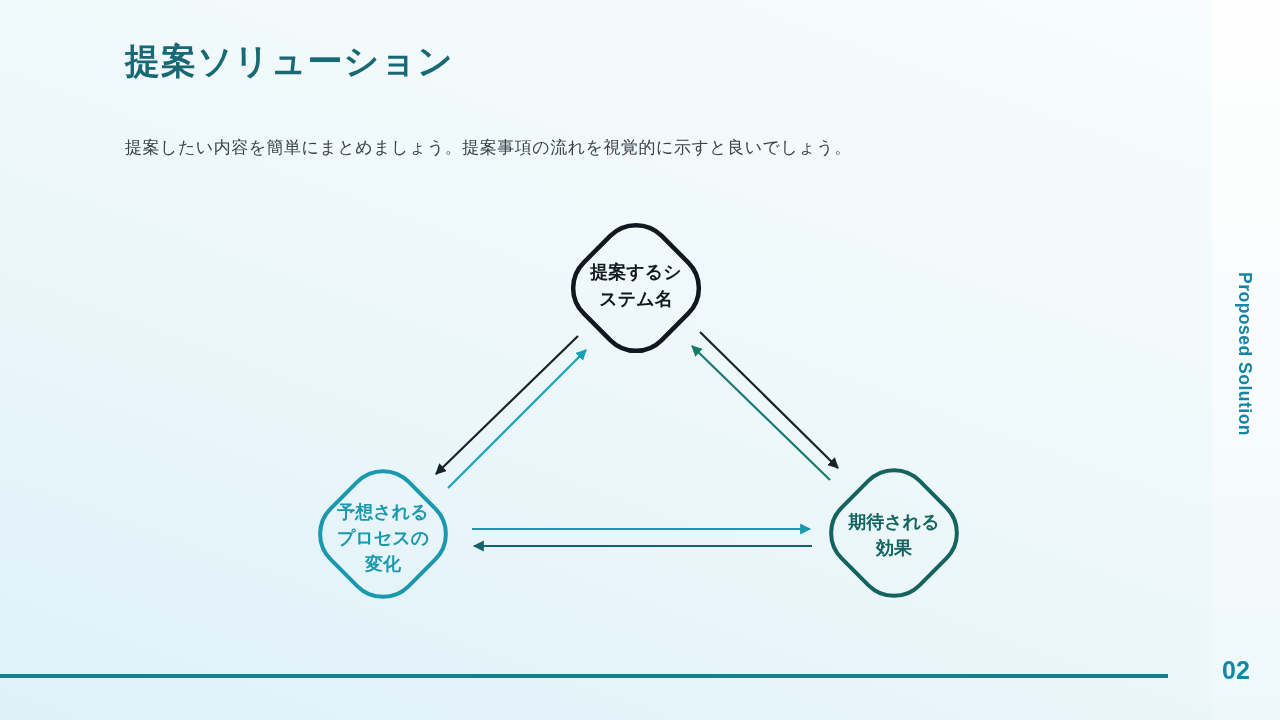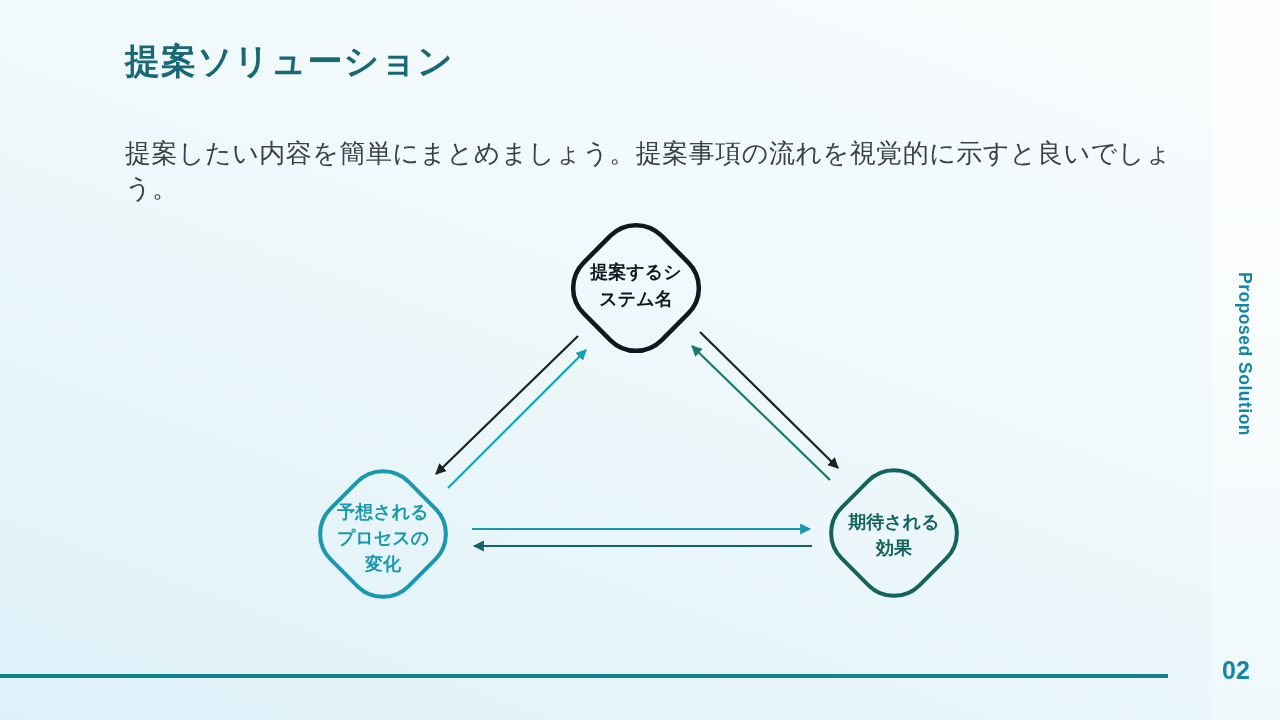--- a/index.html
+++ b/index.html
@@ -14,21 +14,21 @@
   .side-strip{
     position:absolute;right:0;top:0;width:68px;height:720px;
     background:linear-gradient(180deg,#fefefe 0%,#f8fcfd 55%,#eef8fb 100%);
   }
   .slide-title{
     position:absolute;left:125px;top:38px;margin:0;
     font-size:35px;font-weight:700;color:#186974;letter-spacing:1px;
   }
   .slide-desc{
     position:absolute;left:125px;top:136px;margin:0;width:1060px;
-    font-size:26px;font-weight:400;color:#3a4147;letter-spacing:0.5px;
+    font-size:17px;font-weight:400;color:#3a4147;letter-spacing:0.5px;
   }
   .diagram-svg{position:absolute;left:0;top:0;}
   .node-label{font-size:18px;font-weight:700;text-anchor:middle;
     font-family:"Liberation Sans","DejaVu Sans",sans-serif;}
   .divider-line{
     position:absolute;left:0;top:674px;width:1168px;height:4px;background:#13828e;
   }
   .side-label{
     position:absolute;left:1234px;top:272px;height:200px;
     writing-mode:vertical-rl;text-orientation:mixed;

